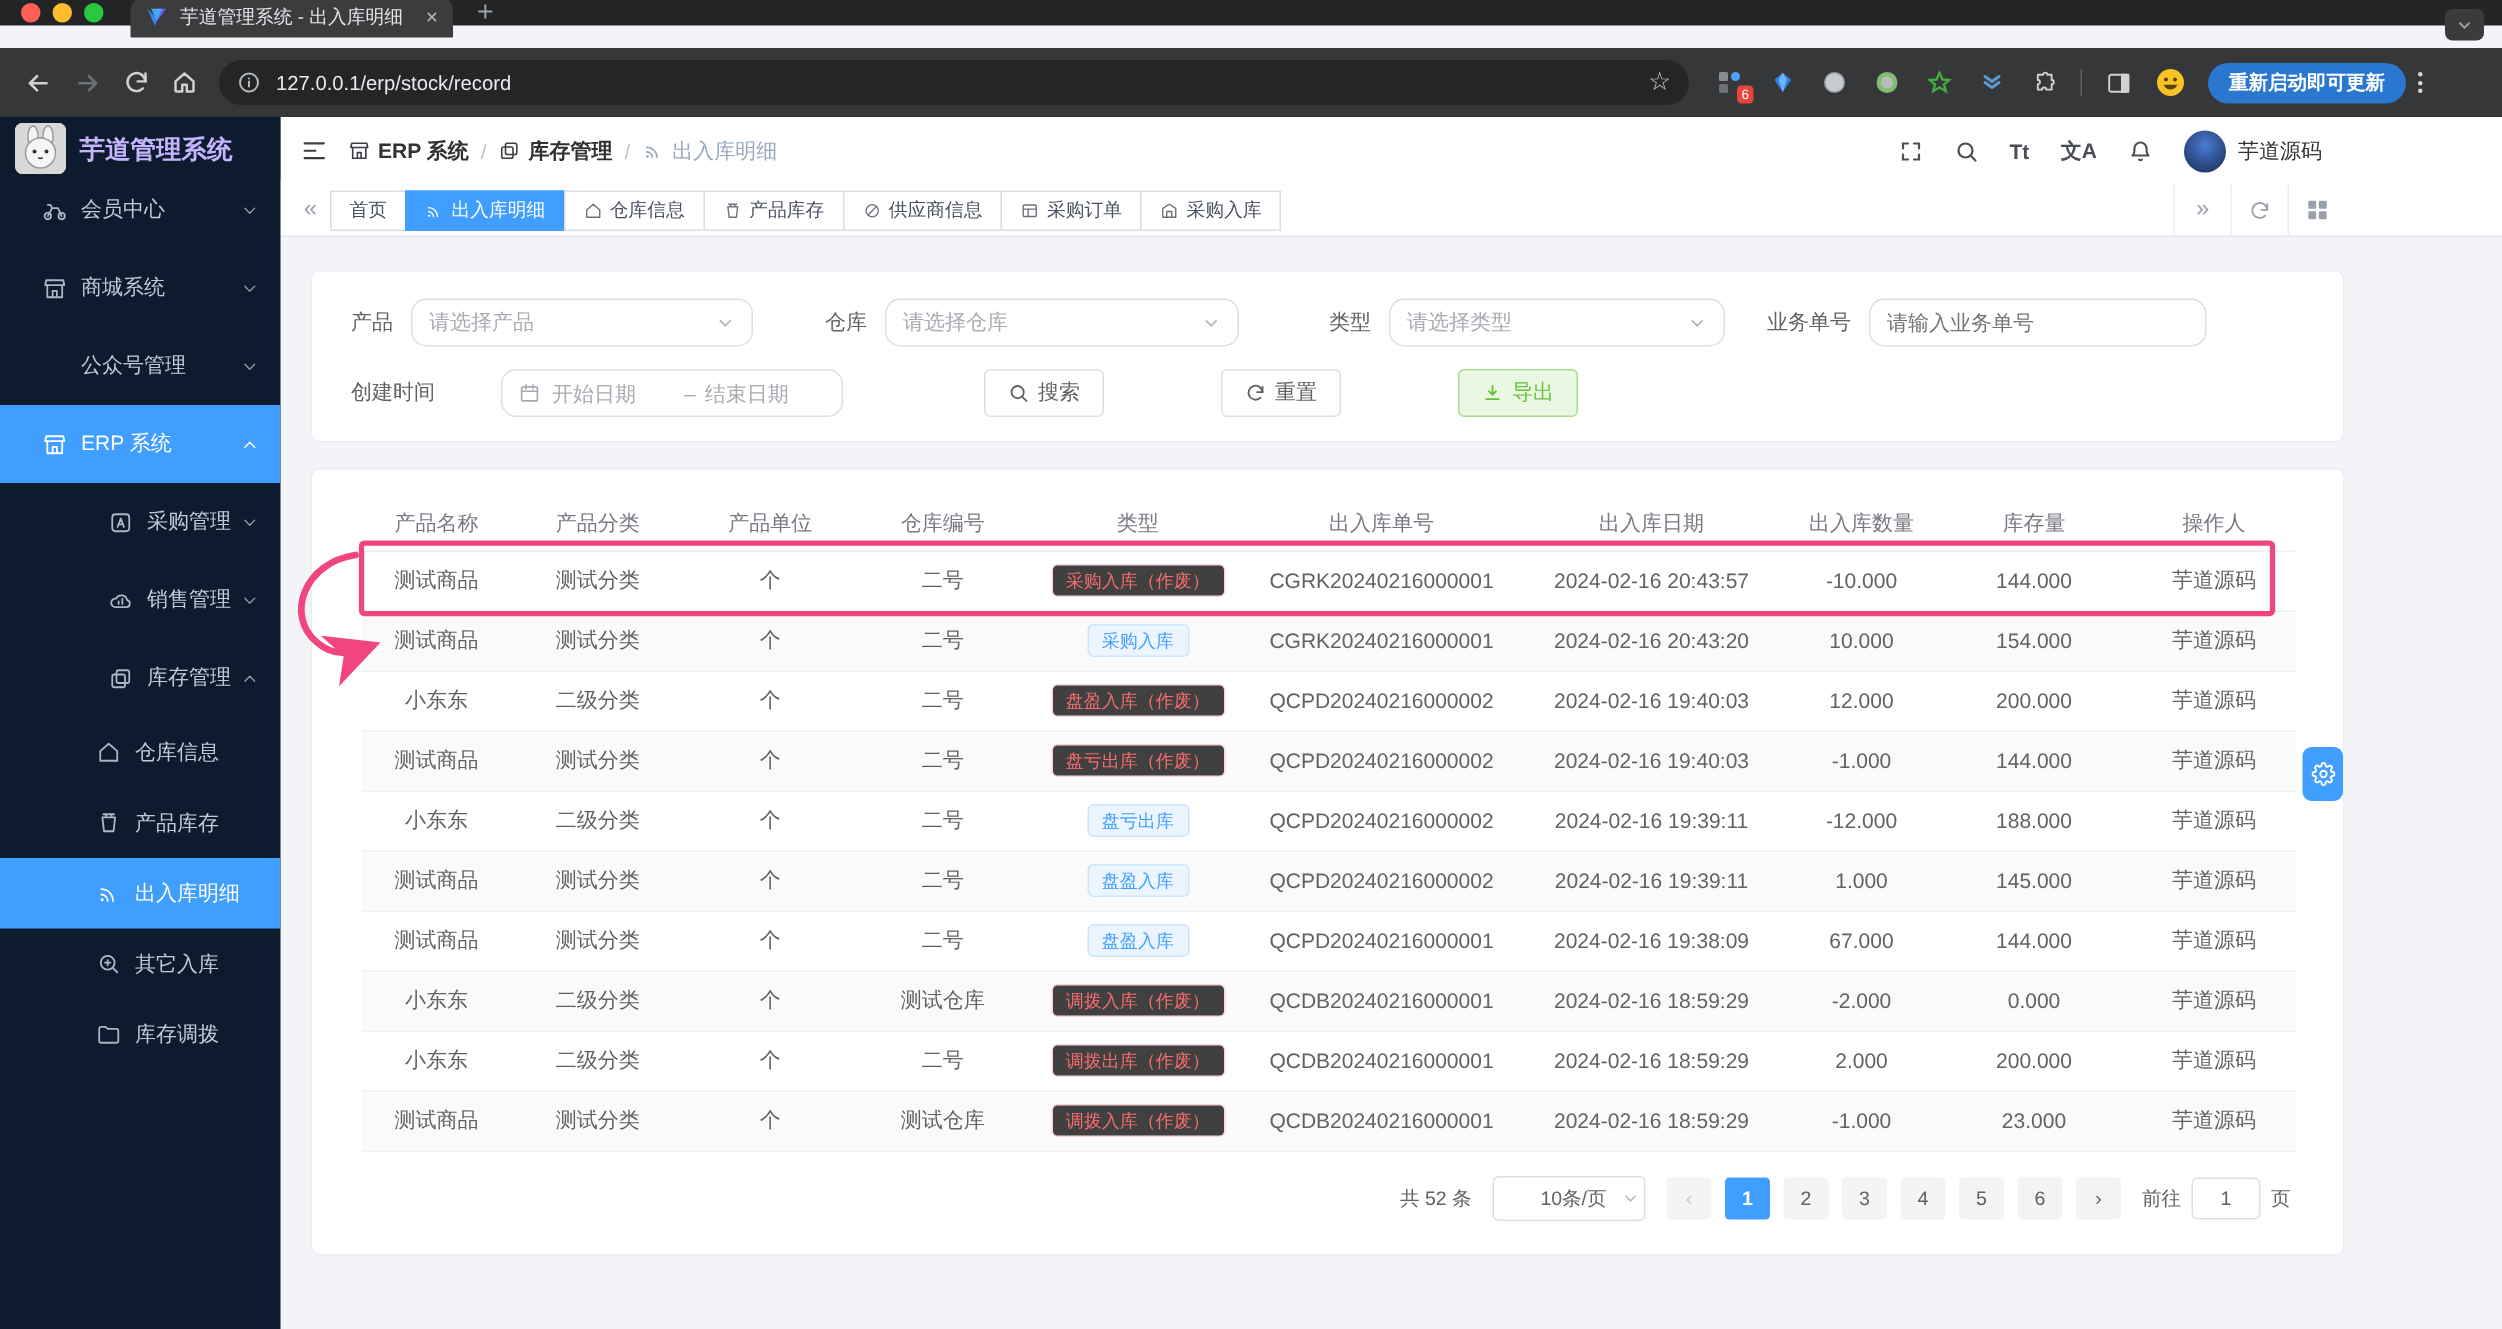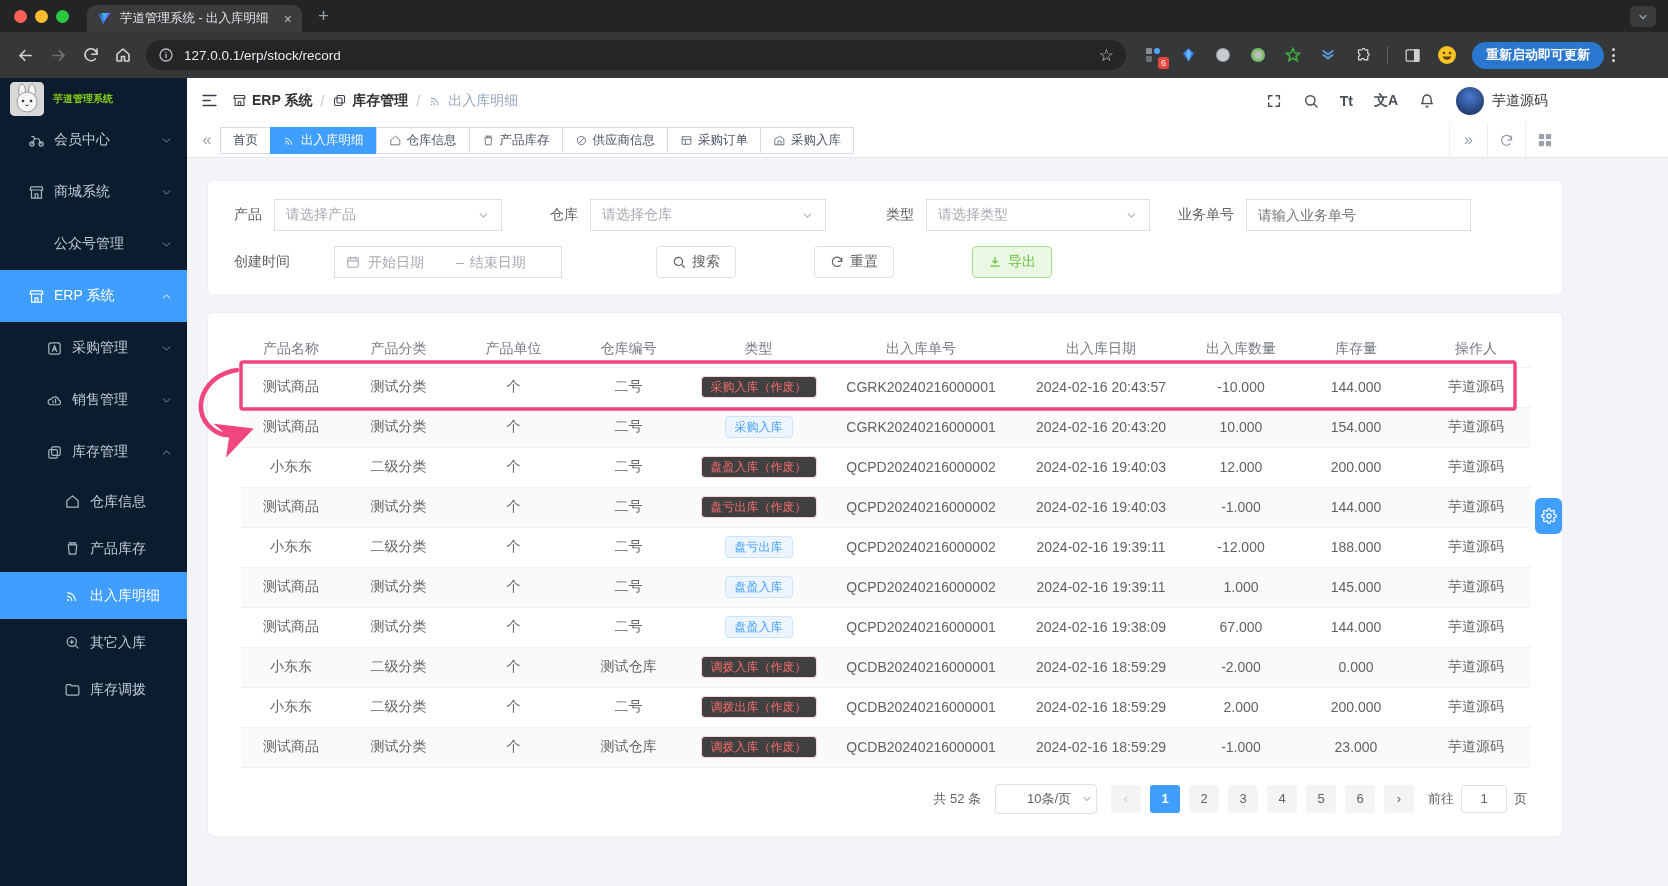--- a/index.html
+++ b/index.html
@@ -1,21 +1,21 @@
 <!DOCTYPE html>
 <html style="--accent: #409eff; --annotation: #f0457e; --danger: #f56c6c; --success: #67c23a; --sidebar_bg: #0d1b2e;"><head>
 <meta charset="utf-8">
 <style>
   * { margin:0; padding:0; box-sizing:border-box; }
   html,body { width:1668px; height:886px; overflow:hidden; }
   body { font-family:"Liberation Sans","DejaVu Sans",sans-serif; }
   #screen { position:relative; width:1668px; height:886px; background:#f2f4f7; overflow:hidden; }
 
   
-  .tabstrip { position:absolute; top:0; left:0; right:0; height:32px; background:#232425; display:flex; align-items:center; }
+  .tabstrip { position:absolute; top:0; left:0; right:0; height:17px; background:#232425; display:flex; align-items:center; }
   .traffic { display:flex; gap:8px; margin:0 18px 0 14px; }
   .traffic span { width:13px; height:13px; border-radius:50%; display:block; }
   .tl-red { background:#ff5f57; } .tl-yellow { background:#febc2e; } .tl-green { background:#28c840; }
   .btab { position:relative; margin-top:5px; height:27px; width:215px; background:#3b3c3e; border-radius:9px 9px 0 0; display:flex; align-items:center; padding:0 10px; color:#e3e5e8; font-size:12.5px; }
   .btab .fav { width:15px; height:15px; margin-right:8px; flex:none; }
   .btab .ttl { white-space:nowrap; overflow:hidden; flex:1; }
   .btab .cls { color:#b7babd; font-size:14px; margin-left:8px; cursor:pointer; }
   .newtab { color:#9aa0a6; font-size:19px; margin-left:16px; cursor:pointer; }
   .tabsearch { position:absolute; right:12px; top:6px; width:26px; height:21px; border-radius:5px; background:#3a3b3d; color:#9aa0a6; display:flex; align-items:center; justify-content:center; }
 
@@ -31,28 +31,28 @@
   .badge6 { position:absolute; right:-5px; bottom:-3px; background:#e8453c; color:#fff; font-size:9px; border-radius:3px; padding:0 3px; line-height:12px; }
   .vdiv { width:1px; height:18px; background:#5c5e60; }
   .updatebtn { margin-left:14px; height:27px; background:#2a77cf; color:#fff; border-radius:14px; font-size:13px; padding:0 14px; display:flex; align-items:center; font-weight:600; }
   .kebab { color:#d4d6d8; margin:0 0 0 8px; font-size:14px; letter-spacing:0; line-height:5px; display:flex; flex-direction:column; gap:2.5px; align-items:center;}
   .kebab i { width:3px; height:3px; background:#d4d6d8; border-radius:50%; display:block; }
 
   
   .sidebar { position:absolute; top:78px; left:0; bottom:0; width:187px; background:#0d1b2e; z-index:3; overflow:hidden; }
   .logo { position:relative; z-index:2; height:42px; background:#0d1b2e; display:flex; align-items:center; padding-left:10px; }
   .logo .avatar { width:34px; height:34px; border-radius:5px; overflow:hidden; background:#cfcfcf; flex:none; }
-  .logo .title { color:#84cc16; font-size:10px; font-weight:700; margin-left:9px; white-space:nowrap; }
+  .logo .title { color:#c4b5fd; font-size:17px; font-weight:700; margin-left:9px; white-space:nowrap; }
   .menu { margin-top:-16px; }
   .mi { display:flex; align-items:center; height:52px; color:#bfcbd9; font-size:14px; padding:0 14px 0 28px; cursor:pointer; position:relative; }
   .mi .ic { width:17px; height:17px; margin-right:9px; flex:none; color:#a9b6c6; display:flex; }
   .mi .lbl { flex:1; white-space:nowrap; }
   .mi .chev { color:#8d99a8; display:flex; }
   .mi.noicon { padding-left:54px; }
-  .mi.sub { padding-left:46px; }
+  .mi.sub { padding-left:72px; }
   .mi.sub2 { padding-left:64px; height:47px; }
   .mi.active { background:#409eff; color:#fff; }
   .mi.active .ic, .mi.active .chev { color:#fff; }
 
   
   .main { position:absolute; top:78px; left:187px; right:0; bottom:0; }
   .apphdr { height:45px; background:#fff; display:flex; align-items:center; padding:0 120px 0 14px; }
   .fold { color:#3a3e45; margin-right:14px; display:flex; }
   .crumbs { display:flex; align-items:center; gap:8px; font-size:14px; color:#303133; }
   .crumb { display:flex; align-items:center; gap:5px; font-weight:600; }
@@ -77,21 +77,21 @@
   .tbtn { width:38px; height:100%; display:flex; align-items:center; justify-content:center; color:#9aa1ab; border-left:1px solid #eceef2; }
 
   .content { position:absolute; top:80px; left:0; right:0; bottom:0; background:#f2f4f7; padding:22px 105px 0 20px; }
   .card { background:#fff; border:1px solid #ebeef5; border-radius:6px; }
 
   
   .filters { padding:18px 26px 16px; }
   .frow { display:flex; align-items:center; margin-bottom:15px; }
   .frow:last-child { margin-bottom:0;gap:32px; }
   .flabel { font-size:14px; color:#606266; margin-right:12px; white-space:nowrap; }
-  .fselect, .finput, .fdate { height:32px; border:1px solid #dcdfe6; border-radius:0; background:#fff; display:flex; align-items:center; padding:0 11px; font-size:14px; }
+  .fselect, .finput, .fdate { height:32px; border:1px solid #dcdfe6; border-radius:10px; background:#fff; display:flex; align-items:center; padding:0 11px; font-size:14px; }
   .fselect { justify-content:space-between; }
   .ph { color:#a8abb2; }
   .fselect .chev { color:#b4b7bd; display:flex; margin-left:8px; }
   .gap { width:48px; flex:none; }
   .fdate input { border:none; outline:none; width:82px; font-size:14px; color:#606266; background:transparent; }
   .fdate input::placeholder { color:#a8abb2; }
   .fdate .cal { color:#a8abb2; display:flex; margin-right:8px; }
   .fdate .dsep { color:#a8abb2; margin:0 6px; }
   .btn { height:32px; border-radius:4px; border:1px solid #dcdfe6; background:#fff; color:#606266; font-size:14px; display:inline-flex; align-items:center; gap:6px; padding:0 15px; cursor:pointer; }
   .btn .ic { display:flex; }

